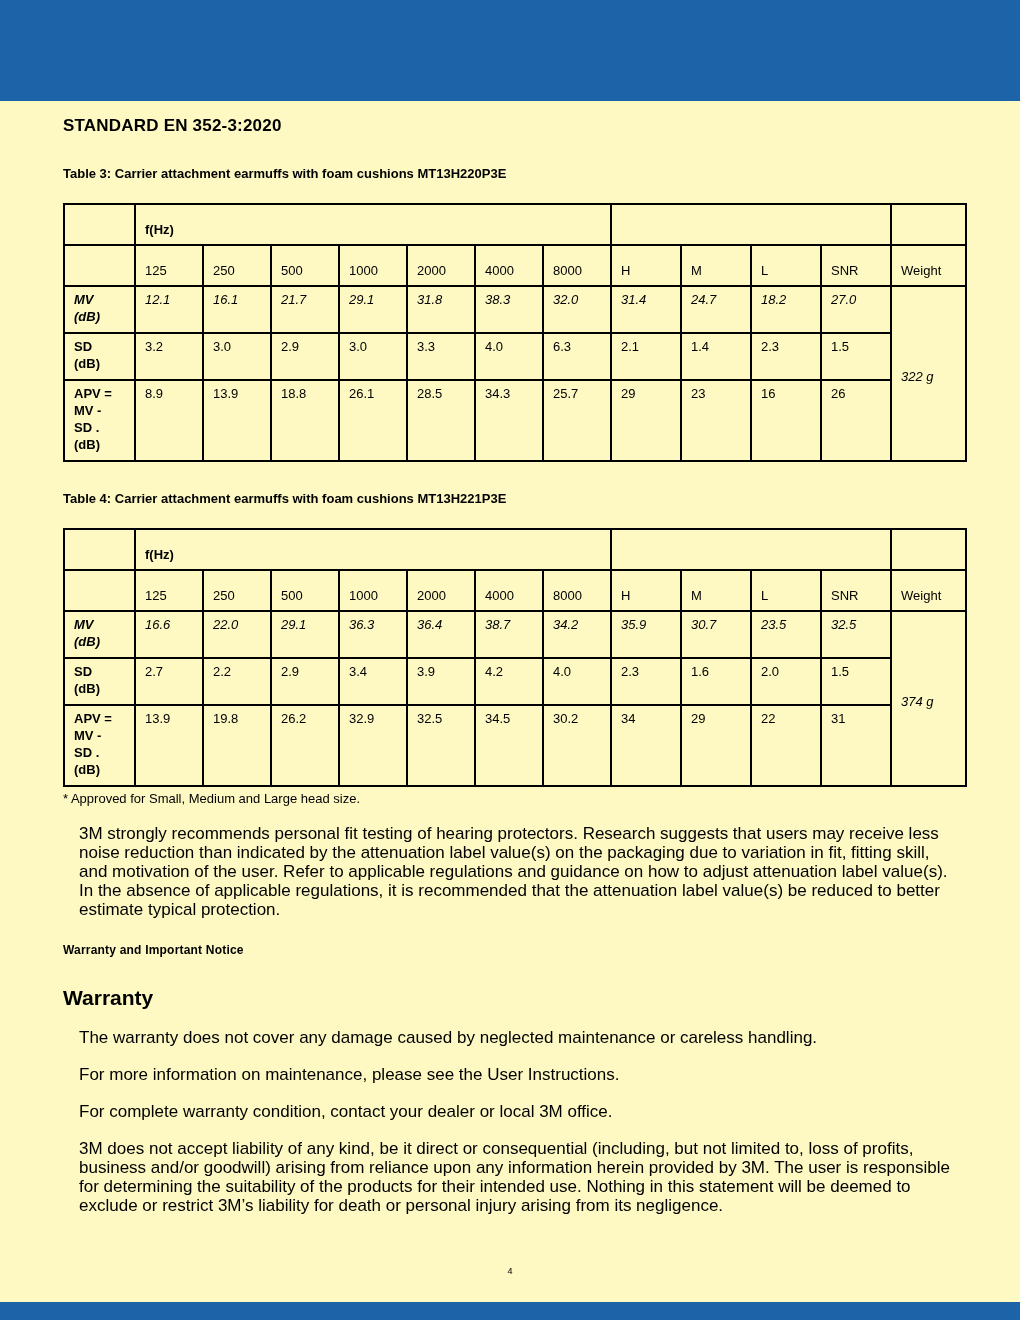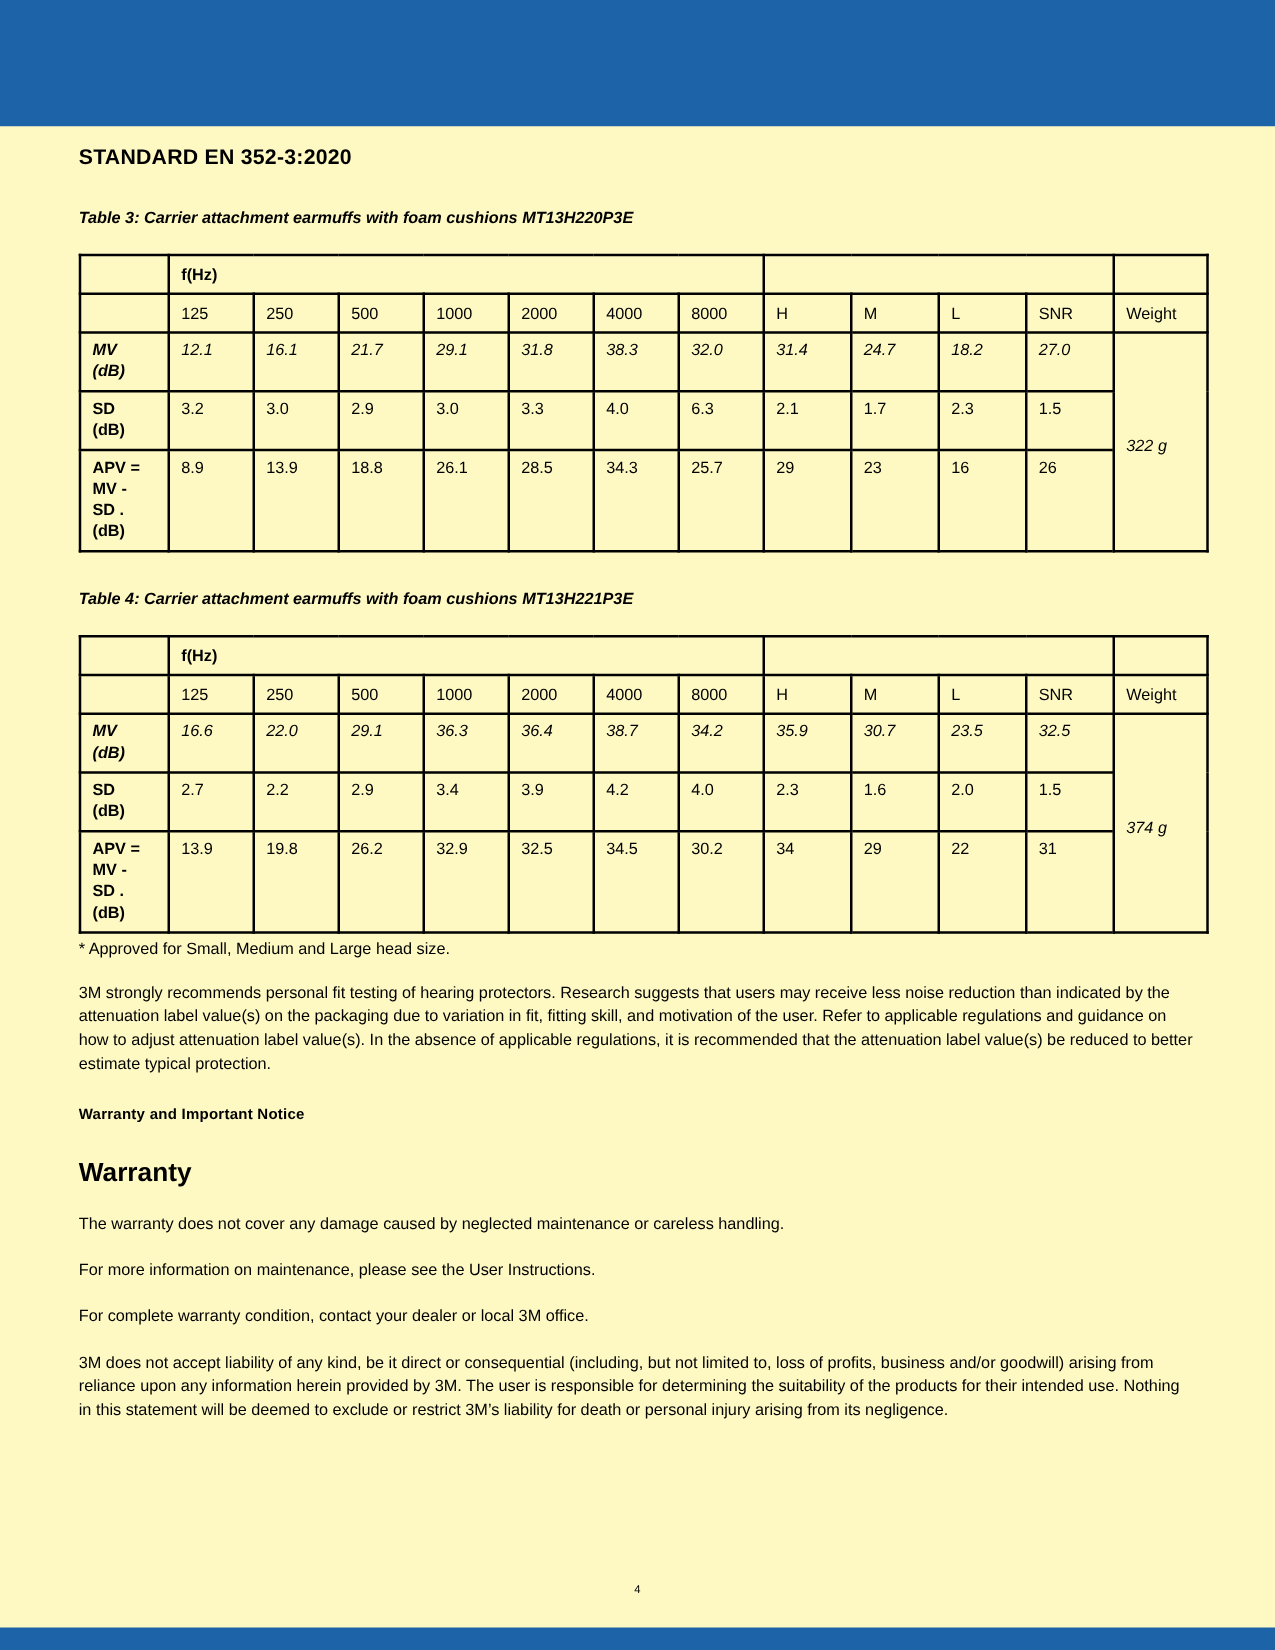--- a/index.html
+++ b/index.html
@@ -5,33 +5,33 @@
   html,body{margin:0;padding:0;background:#e8e8e8;}
   .page{
     position:relative;width:1020px;height:1320px;margin:0 auto;
     background:#fef9c3;overflow:hidden;
     font-family:"Liberation Sans","DejaVu Sans",sans-serif;color:#000;
   }
   .top-bar{position:absolute;top:0;left:0;width:1020px;height:101px;}
   .bottom-bar{position:absolute;bottom:0;left:0;width:1020px;height:18px;}
   .content{position:absolute;top:101px;left:63px;width:892px;}
   h1.std{font-size:17px;font-weight:bold;letter-spacing:.2px;margin:15px 0 0 0;}
-  p.caption{font-size:13px;font-weight:bold;margin:30px 0 22px 0;font-style:italic;}
+  p.caption{font-size:13px;font-weight:bold;margin:30px 0 22px 0;}
   p.caption.second{margin-top:29px;}
   table.att{border-collapse:collapse;table-layout:fixed;width:892px;font-size:13px;}
   table.att td{border:2px solid #000;vertical-align:top;padding:5px 3px 0 9px;overflow:hidden;}
-  table.att tr.rg td, table.att tr.rh td{height:29px;vertical-align:middle;padding-top:0;}
+  table.att tr.rg td, table.att tr.rh td{height:29px;vertical-align:middle;padding-top:10px;}
   table.att tr.rd1 td{height:40px;font-style:italic;}
   table.att tr.rd2 td{height:40px;}
   table.att tr.rd3 td{height:74px;}
   table.att td.lbl{font-weight:bold;white-space:pre-line;line-height:1.3;}
   table.att td.ghdr{font-weight:bold;}
   table.att td.wv{vertical-align:middle;}
   p.footnote{font-size:13px;margin:4px 0 0 0;}
-  p.body{font-size:13px;line-height:19px;margin:18px 0 0 0;}
+  p.body{font-size:17px;line-height:19px;margin:18px 0 0 16px;}
   h2.sect{font-size:12px;font-weight:bold;letter-spacing:.2px;margin:24px 0 0 0;}
   h3.sub{font-size:21px;font-weight:bold;margin:29px 0 0 0;}
   .page-number{position:absolute;left:0;right:0;top:1266px;text-align:center;font-size:9px;}
 </style>
 </head>
 <body>
 
 <div class="page">
   <div class="top-bar" style="background: rgb(28, 99, 167);"></div>
 
@@ -98,21 +98,21 @@
           <td class="lbl">SD
 (dB)</td>
           <td>3.2</td>
           <td>3.0</td>
           <td>2.9</td>
           <td>3.0</td>
           <td>3.3</td>
           <td>4.0</td>
           <td>6.3</td>
           <td>2.1</td>
-          <td>1.7</td>
+          <td>1.4</td>
           <td>2.3</td>
           <td>1.5</td>
         </tr>
         <tr class="rd3">
           <td class="lbl">APV =
 MV -
 SD .
 (dB)</td>
           <td>8.9</td>
           <td>13.9</td>

